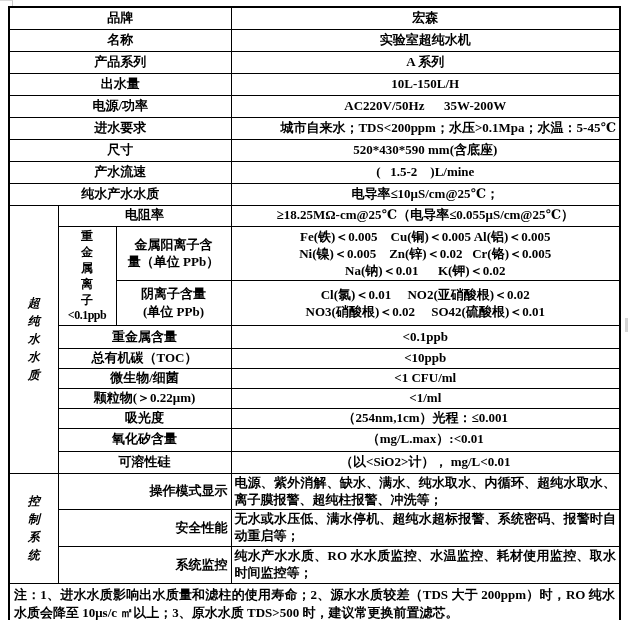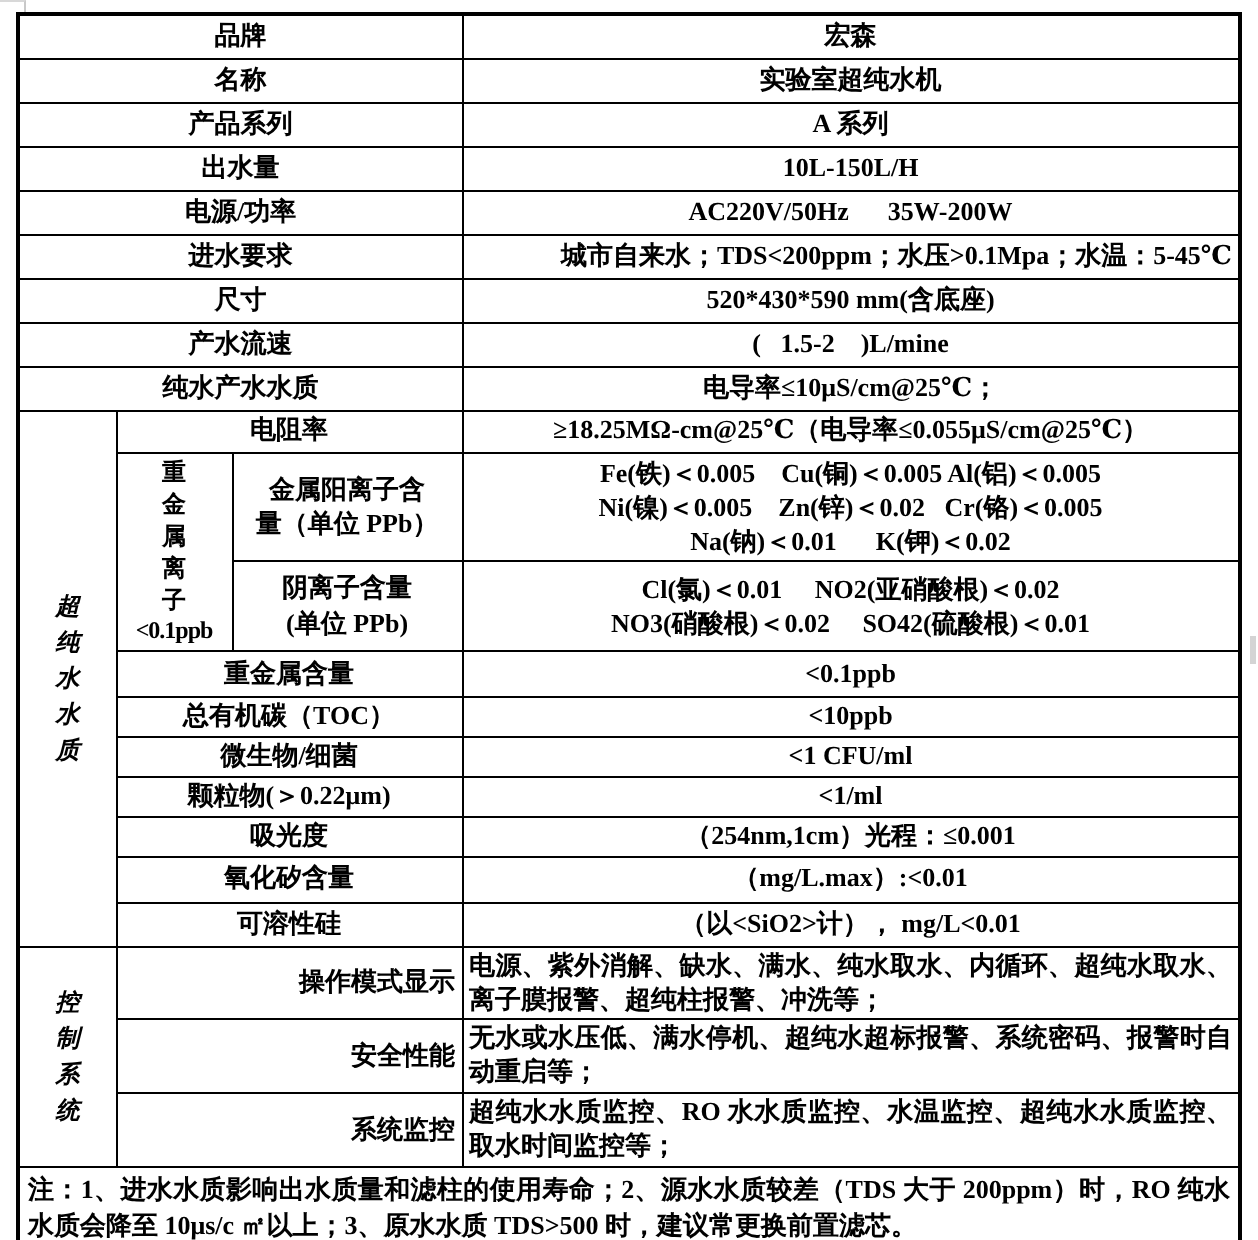--- a/index.html
+++ b/index.html
@@ -177,21 +177,21 @@
     </td>
     <td colspan="2" class="left">操作模式显示</td>
     <td class="just">电源、紫外消解、缺水、满水、纯水取水、内循环、超纯水取水、离子膜报警、超纯柱报警、冲洗等；</td>
   </tr>
   <tr style="height:36px">
     <td colspan="2" class="left">安全性能</td>
     <td class="just">无水或水压低、满水停机、超纯水超标报警、系统密码、报警时自动重启等；</td>
   </tr>
   <tr style="height:29px">
     <td colspan="2" class="left">系统监控</td>
-    <td class="just">超纯水水质监控、RO 水水质监控、水温监控、超纯水水质监控、取水时间监控等；</td>
+    <td class="just">纯水产水水质、RO 水水质监控、水温监控、耗材使用监控、取水时间监控等；</td>
   </tr>
 
   <tr style="height:36px">
     <td colspan="4" class="just note-cell">注：1、进水水质影响出水质量和滤柱的使用寿命；2、源水水质较差（TDS 大于 200ppm）时，RO 纯水水质会降至 10μs/c ㎡以上；3、原水水质 TDS&gt;500 时，建议常更换前置滤芯。</td>
   </tr>
 
 </tbody>
   </table>
 
 </body></html>

